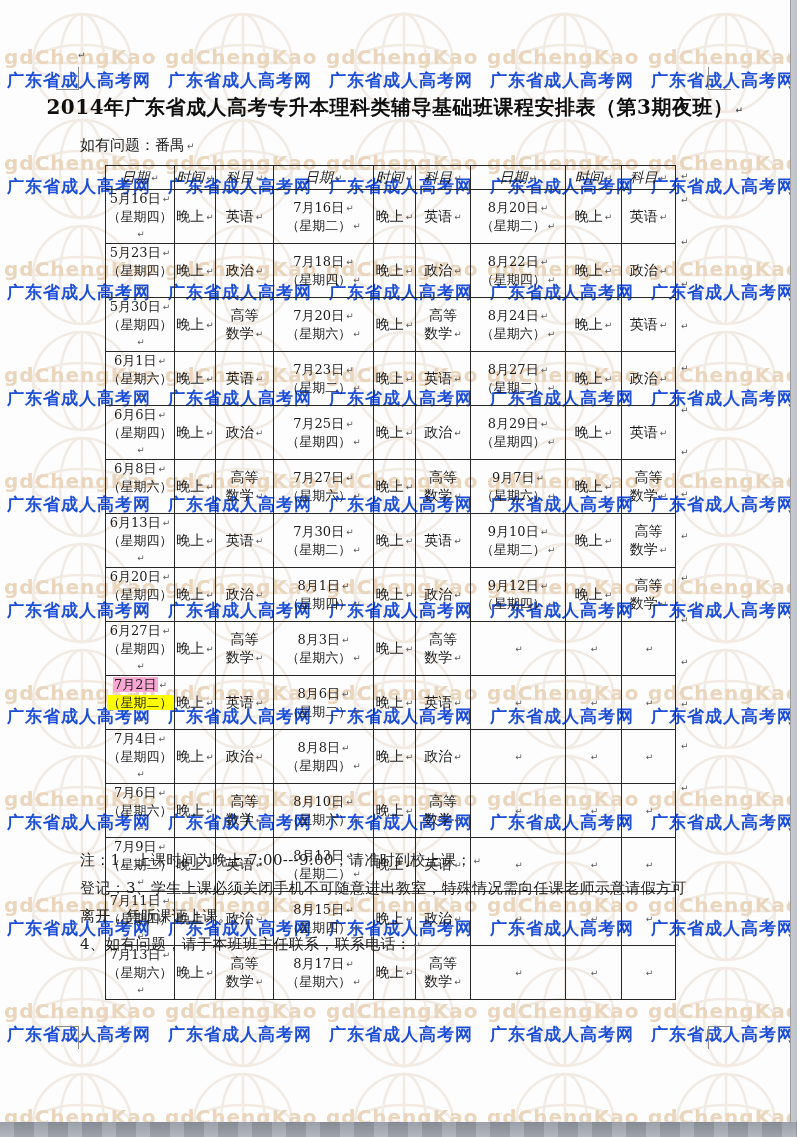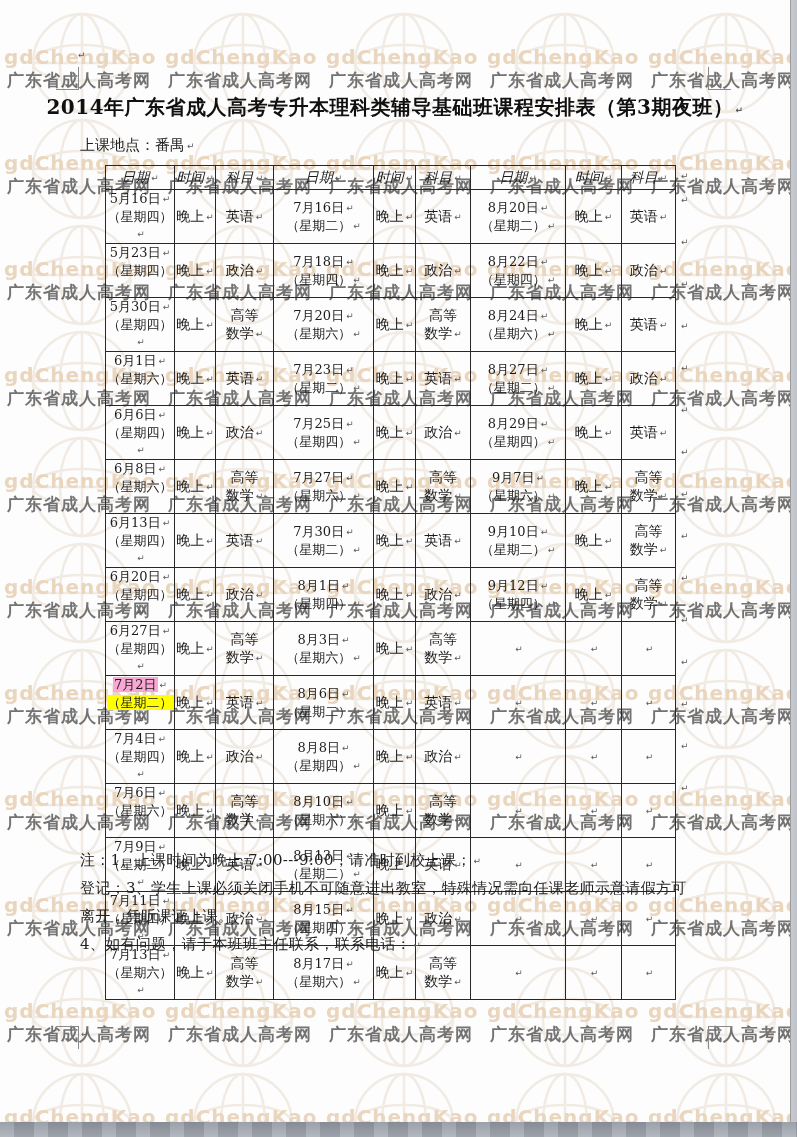--- a/index.html
+++ b/index.html
@@ -7,21 +7,21 @@
          font-family:"DejaVu Serif","Liberation Serif",serif;color:#1f1f1f;background:#fff;}
   .page{position:absolute;left:0;top:0;width:790px;height:1122px;background:#fdfdfd;overflow:hidden;}
   
   #wm-layer{position:absolute;inset:0;z-index:0;}
   .wm-tile{position:absolute;width:160px;height:106px;pointer-events:none;}
   .wm-globe{position:absolute;left:26px;top:-4px;}
   .wm-en{position:absolute;left:0;top:30px;width:150px;text-align:left;
          font-family:"DejaVu Sans","Liberation Sans",sans-serif;font-weight:bold;
          font-size:20px;letter-spacing:1px;color:#ead5bd;}
   .wm-cn{position:absolute;left:0;top:54px;width:150px;text-align:center;
-         font-weight:bold;font-size:17px;letter-spacing:1px;color:#737373;}
+         font-weight:bold;font-size:17px;letter-spacing:1px;color:#1d4ed8;}
   
   .edge-right{position:absolute;left:790px;top:0;width:7px;height:1122px;z-index:5;
               background:linear-gradient(to right,#9c9c9c 0,#9c9c9c 1px,#c6c9cf 1px,#bfc2c9 100%);}
   .edge-bottom{position:absolute;left:0;top:1122px;width:797px;height:15px;z-index:5;
                background:repeating-linear-gradient(90deg,rgba(255,255,255,.10) 0 14px,rgba(0,0,0,.07) 14px 34px),
                           linear-gradient(#9096a0,#aaafb7);}
   .cm{position:absolute;width:22px;height:22px;z-index:1;}
   .cm.tl{left:56px;top:67px;border-right:1px solid #8a8a8a;border-bottom:1px solid #8a8a8a;}
   .cm.tr{left:708px;top:67px;border-left:1px solid #8a8a8a;border-bottom:1px solid #8a8a8a;}
   .cm.bl{left:56px;top:1026px;border-right:1px solid #8a8a8a;border-top:1px solid #8a8a8a;}
@@ -768,21 +768,21 @@
     <div class="cm tl"></div>
     <div class="cm tr"></div>
     <div class="cm bl"></div>
     <div class="cm br"></div>
 
     <span class="pmark stray" style="left:76px;top:50px;">↵</span>
     <span class="pmark stray" style="left:79px;top:1029px;">↵</span>
 
     <div class="title"><span>2014年广东省成人高考专升本理科类辅导基础班课程安排表（第3期夜班）</span><span class="pmark">↵</span></div>
 
-    <div class="location"><span>上课地点：番禺</span><span class="pmark">↵</span></div>
+    <div class="location"><span>如有问题：番禺</span><span class="pmark">↵</span></div>
 
     <table class="sched" id="sched">
       <colgroup>
         <col style="width:69px">
           <col style="width:41px">
           <col style="width:58px">
         <col style="width:100px">
           <col style="width:42px">
           <col style="width:55px">
         <col style="width:95px">

